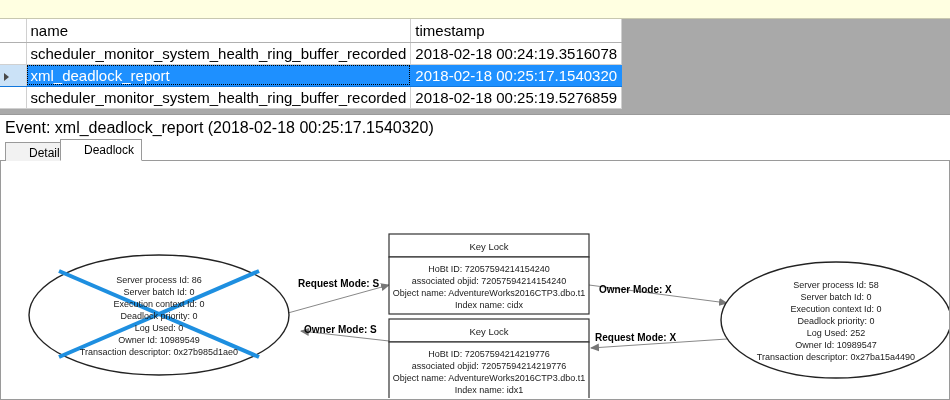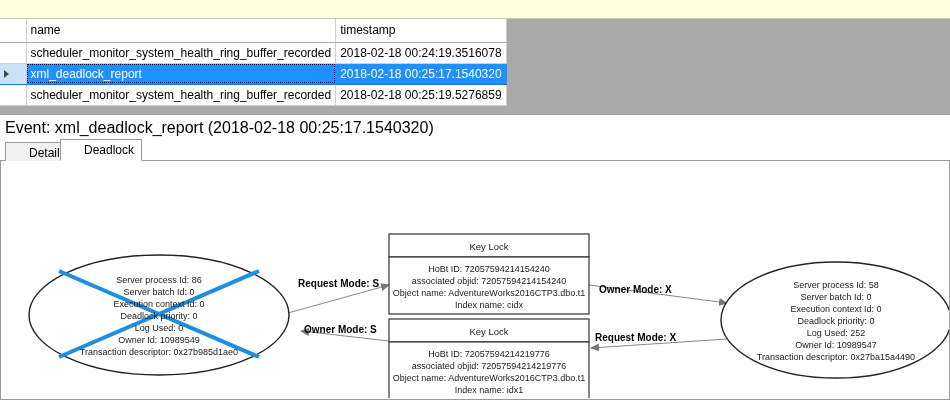--- a/index.html
+++ b/index.html
@@ -25,21 +25,21 @@
   .grid-wrap{
     position:absolute;left:0;top:19px;width:950px;height:96px;
     background:#a9a9a9;
     border-bottom:1px solid #9a9a9a;
     box-sizing:border-box;
   }
   table.grid{
     border-collapse:collapse;
     table-layout:fixed;
     background:#f9a8d4;
-    font-size:12px;
+    font-size:15px;
     padding-left:40px;
   }
   table.grid col.c-sel{width:26px;}
   table.grid col.c-name{width:275px;}
   table.grid col.c-ts{width:169px;}
   table.grid th,table.grid td{
     border:1px solid #d0d0d0;
     border-top:none;border-left:none;
     padding:2px 4px;
     height:21px;

